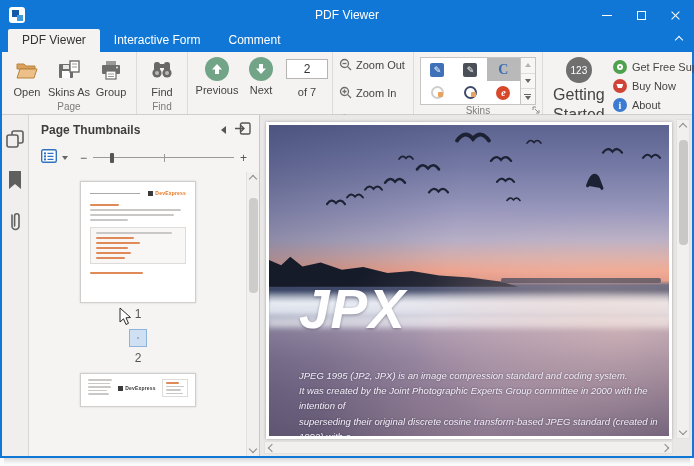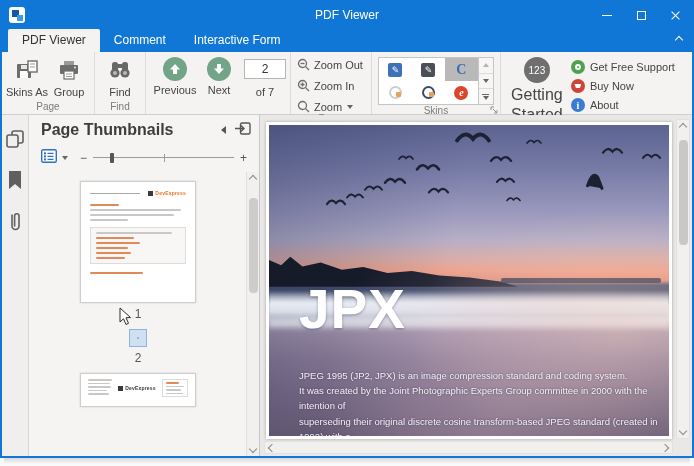--- a/index.html
+++ b/index.html
@@ -40,21 +40,21 @@
   .rgroup { display:flex; flex-direction:column; border-right:1px solid #dddcd9; }
   .rgroup-items { flex:1; display:flex; align-items:flex-start; padding:3px 4px 0; }
   .rgroup-label { text-align:center; font-size:10px; color:#7a7a78; padding:0 2px 2px; position:relative; }
   .bigbtn { width:42px; display:flex; flex-direction:column; align-items:center; padding-top:2px; }
   .bigbtn .lbl { font-size:11px; color:#444; margin-top:3px; white-space:nowrap; }
   .icon24 { width:26px; height:26px; display:flex; align-items:center; justify-content:center; }
   .circle-btn { width:24px; height:24px; border-radius:50%; background:#72a487; display:flex; align-items:center; justify-content:center; }
   .pagebox-col { display:flex; flex-direction:column; align-items:center; margin-left:6px; padding-top:4px; }
   .pagebox { width:42px; height:20px; background:#fff; border:1px solid #b6b5b3; font-size:12px; color:#333; display:flex; align-items:center; justify-content:center; }
   .pagebox-of { font-size:11px; color:#444; margin-top:7px; }
-  .smallrows { display:flex; flex-direction:column; gap:8px; padding:3px 4px 0 2px; }
+  .smallrows { display:flex; flex-direction:column; gap:15px; padding:3px 4px 0 2px; }
   .smallrow { display:flex; align-items:center; gap:4px; font-size:11px; color:#444; white-space:nowrap; }
   .dd-arrow { width:0; height:0; border-left:3px solid transparent; border-right:3px solid transparent; border-top:4px solid #666; margin-left:1px; }
 
   
   .gallery-wrap { display:flex; margin-top:1px; }
   .gallery { background:#fff; border:1px solid #c6c5c3; display:grid; grid-template-columns:repeat(3,33px); grid-auto-rows:23px; }
   .gcell { display:flex; align-items:center; justify-content:center; }
   .gcell.selected { background:#b9b9b9; }
   .skin-sq { width:14px; height:14px; border-radius:2px; display:flex; align-items:center; justify-content:center; color:#fff; font-size:9px; }
   .skin-c { font-size:14px; font-weight:bold; color:#3a6db4; font-family:"Liberation Serif", serif; }
@@ -82,21 +82,21 @@
   .cart-glyph { width:7px; height:4px; background:#fff; clip-path:polygon(0 0,100% 0,78% 100%,22% 100%); }
   .info-i { color:#fff; font-size:10px; font-weight:bold; font-family:"Liberation Serif", serif; }
 
   
   .content { flex:1; display:flex; background:#e9e8e6; overflow:hidden; }
   .sidebar { width:27px; background:#f0efed; border-right:1px solid #d8d7d4; display:flex; flex-direction:column; align-items:center; padding-top:14px; gap:18px; }
 
   
   .panel { width:231px; background:#f5f4f2; border-right:1px solid #c9c8c6; position:relative; display:flex; flex-direction:column; }
   .panel-header { height:29px; display:flex; align-items:center; padding:0 8px 0 12px; }
-  .panel-title { font-size:16px; font-weight:bold; color:#3d3d3b; flex:1; }
+  .panel-title { font-size:12px; font-weight:bold; color:#3d3d3b; flex:1; }
   .panel-hbtns { display:flex; align-items:center; gap:9px; }
   .tri-left { width:0; height:0; border-top:4px solid transparent; border-bottom:4px solid transparent; border-right:5px solid #555; }
   .panel-toolbar { height:27px; display:flex; align-items:center; padding:0 12px; gap:4px; }
   .slider { flex:1; display:flex; align-items:center; gap:6px; margin-left:8px; }
   .slider .sign { font-size:12px; color:#555; }
   .slider-track { flex:1; position:relative; height:12px; }
   .slider-track::before { content:""; position:absolute; left:0; right:0; top:5px; height:1.5px; background:#9a9a98; }
   .slider-tick { position:absolute; left:50%; top:2px; width:1.5px; height:8px; background:#9a9a98; }
   .slider-handle { position:absolute; left:12%; top:1px; width:4px; height:10px; background:#555; border-radius:1px; }
   .thumb-list { flex:1; display:flex; flex-direction:column; align-items:center; overflow:hidden; padding-top:10px; position:relative; width:218px; }
@@ -130,20 +130,21 @@
   .page { position:absolute; left:6px; top:7px; right:20px; bottom:17px; background:#fff; box-shadow:0 0 3px rgba(0,0,0,.3); padding:3px; }
   .photo { position:relative; width:100%; height:100%; overflow:hidden;
     background:
       linear-gradient(100deg, rgba(38,48,88,.30), rgba(38,48,88,0) 45%),
       linear-gradient(180deg,
         #5c6390 0%, #767ba6 14%, #9a98bd 28%, #b5aec6 37%,
         #d9aca6 43%, #f0a189 47%, #e1927c 50%,
         #465070 51.5%, #3d4866 54%,
         #c5cdd9 58%, #e2e6ec 62%,
         #a292aa 67%, #8e7e99 75%, #7e6e88 86%, #6f6079 100%);
+    font-style: italic;
   }
   .ph-birds { position:absolute; left:0; top:0; width:100%; height:48%; }
   .ph-headland { position:absolute; left:0; top:41.5%; width:76%; height:10.5%; background:#161b29;
     clip-path:polygon(0 18%, 4% 34%, 7% 8%, 11% 38%, 17% 26%, 24% 48%, 31% 40%, 39% 58%, 47% 52%, 56% 66%, 66% 72%, 76% 84%, 82% 100%, 0 100%); }
   .ph-far { position:absolute; left:58%, ; left:58%; top:49.2%; width:40%; height:1.6%; background:#2a3148; opacity:.85; border-radius:2px; }
   .ph-wave { position:absolute; left:0; top:53.5%; width:100%; height:8.5%;
     background:linear-gradient(180deg, rgba(205,215,228,.15), rgba(236,240,246,.95) 45%, rgba(228,232,241,.85) 75%, rgba(180,175,198,.25));
     filter:blur(1px); }
   .ph-foam { position:absolute; left:0; top:62.5%; width:100%; height:2.5%; background:rgba(240,240,246,.5); filter:blur(2px); }
   .ph-sheen { position:absolute; inset:0;
@@ -181,29 +182,38 @@
             <span class="glyph-max"></span>
           </div>
         <div class="win-btn">
             <span class="glyph-close"></span>
           </div>
       </div>
     </div>
 
     <div class="tabrow">
       <div class="rtab active">PDF Viewer</div>
+      <div class="rtab">Interactive Form</div>
       <div class="rtab">Comment</div>
-      <div class="rtab">Interactive Form</div>
       <div class="ribbon-collapse"><span class="chev up white"></span></div>
     </div>
 
     <div class="ribbon">
 
       <div class="rgroup">
         <div class="rgroup-items">
+          <div class="bigbtn">
+            <span class="icon24">
+              <svg width="24" height="24" viewBox="0 0 24 24">
+                  <path d="M2 6 h7 l2 2 h9 v3 H2 z" fill="#dca05c" stroke="#b9843e" stroke-width="1"></path>
+                  <path d="M22 11 l-3 9 H2 l3 -9 z" fill="#ecc088" stroke="#b9843e" stroke-width="1"></path>
+                </svg>
+            </span>
+            <span class="lbl">Open</span>
+          </div>
           <div class="bigbtn">
             <span class="icon24">
               <svg width="24" height="24" viewBox="0 0 24 24">
                   <rect x="2" y="6" width="14" height="14" rx="1" fill="#6d6d6b"></rect>
                   <rect x="5" y="13" width="8" height="7" fill="#fff"></rect>
                   <rect x="6" y="7" width="6" height="4" fill="#e9e8e6"></rect>
                   <rect x="13" y="3" width="9" height="11" fill="#fff" stroke="#6d6d6b" stroke-width="1.4"></rect>
                   <path d="M15 6 h5 M15 9 h5" stroke="#9a9a98" stroke-width="1"></path>
                 </svg>
             </span>

